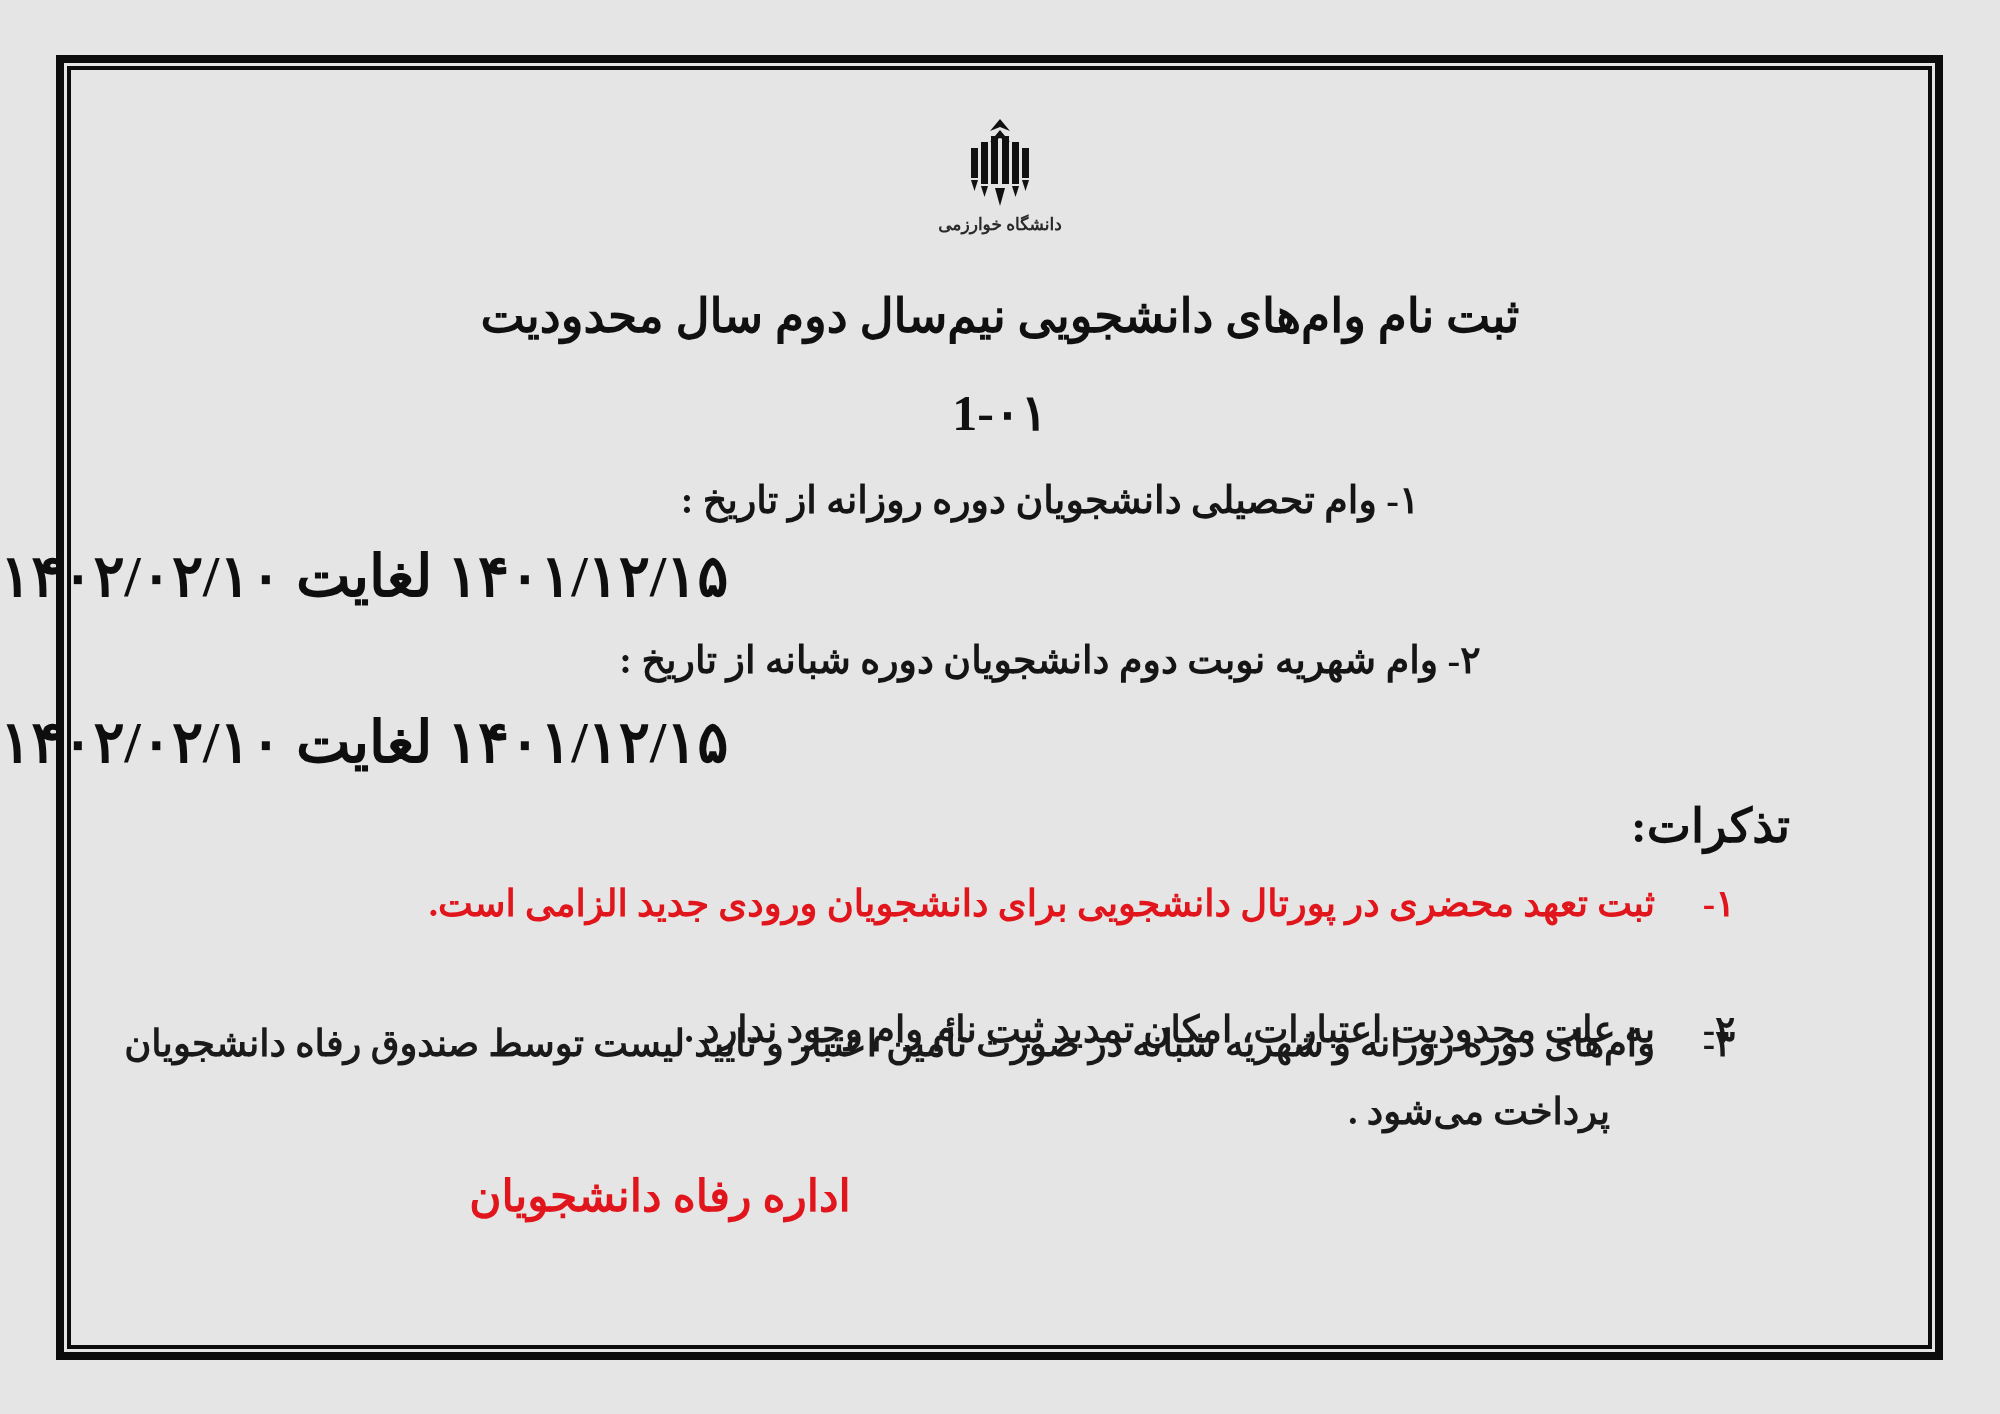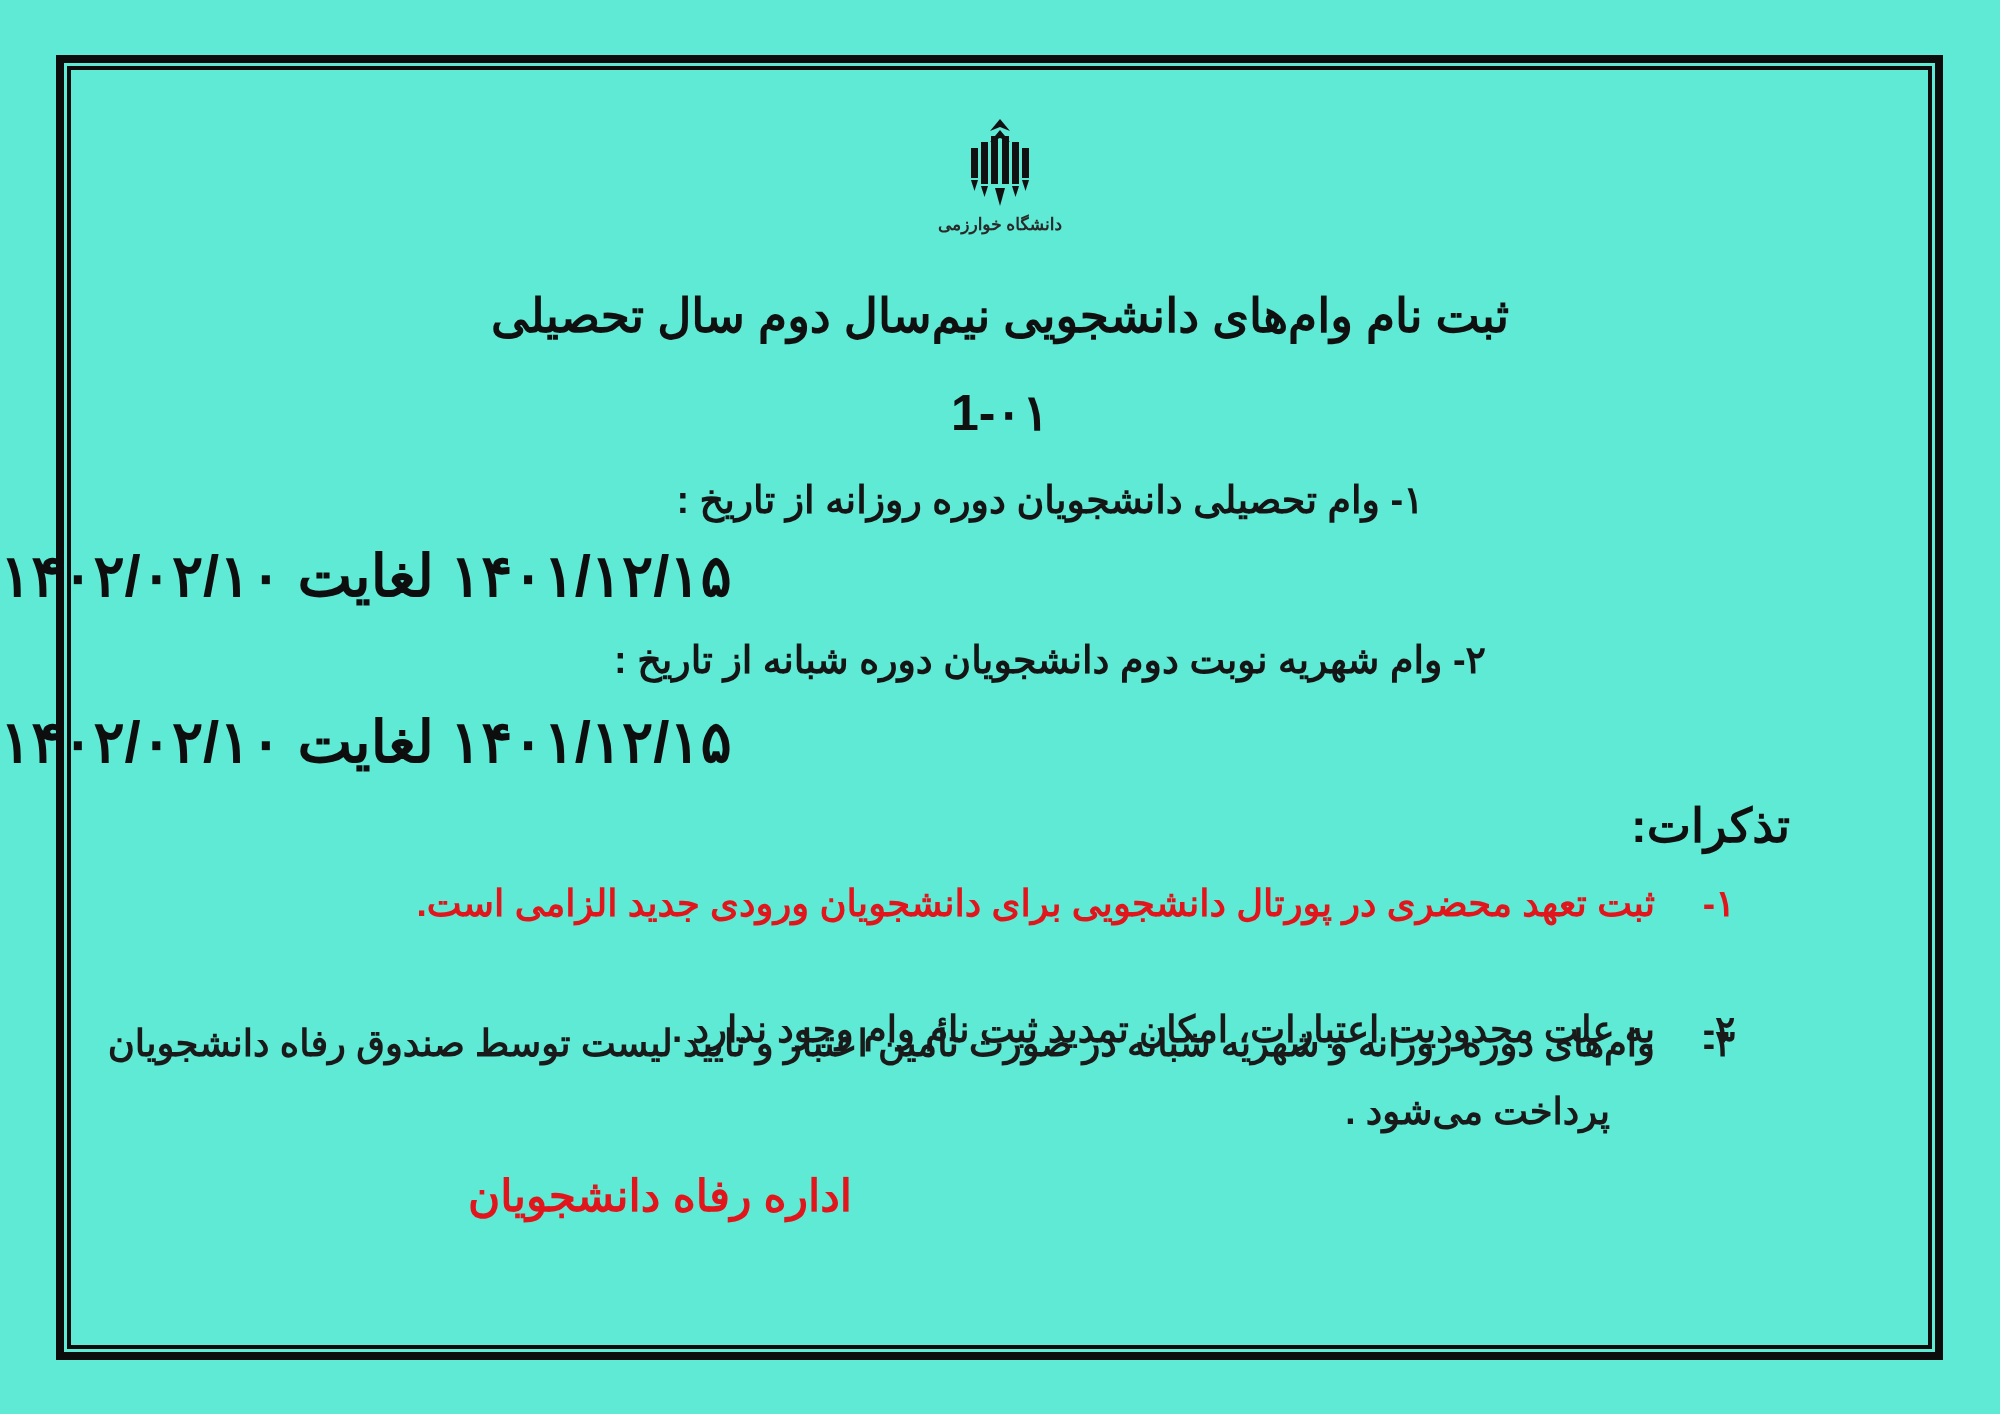--- a/index.html
+++ b/index.html
@@ -1,20 +1,20 @@
 <!DOCTYPE html>
 <html lang="fa" dir="rtl"><head>
 <meta charset="utf-8">
 <style>
   html,body{margin:0;padding:0;background:#ffffff;}
   .page{
     position:relative;
     width:2000px;height:1414px;
-    background:#5eead4;
-    font-family:Liberation Sans, sans-serif;
+    background:#e5e5e5;
+    font-family:Liberation Serif, serif;
     color:#1a1a1a;
     overflow:hidden;
     direction:rtl;
   }
   .frame{
     position:absolute;
     left:56px;top:55px;
     width:1887px;height:1305px;
     border:8px solid #0c0c0c;
     box-sizing:border-box;
@@ -130,21 +130,21 @@
           <path d="M12 68 L19 68 L15.5 79 Z"></path>
           <path d="M26 70 L36 70 L31 88 Z"></path>
           <path d="M43 68 L50 68 L46.5 79 Z"></path>
           <path d="M53 62 L60 62 L56.5 73 Z"></path>
         </g>
       </svg>
     </span>
     <div class="logo-name">دانشگاه خوارزمی</div>
   </div>
 
-  <div class="abs doc-title">ثبت نام وام‌های دانشجویی نیم‌سال دوم سال تحصیلی</div>
+  <div class="abs doc-title">ثبت نام وام‌های دانشجویی نیم‌سال دوم سال محدودیت</div>
 
   <div class="abs acad-year">1-۰۱</div>
 
   <div class="abs loan-label" style="top:478px;">۱- وام تحصیلی دانشجویان دوره روزانه از تاریخ :</div>
   <div class="abs loan-dates" style="top:542px;">۱۴۰۱/۱۲/۱۵ لغایت ۱۴۰۲/۰۲/۱۰</div>
 
   <div class="abs loan-label" style="top:638px;">۲- وام شهریه نوبت دوم دانشجویان دوره شبانه از تاریخ :</div>
   <div class="abs loan-dates" style="top:708px;">۱۴۰۱/۱۲/۱۵ لغایت ۱۴۰۲/۰۲/۱۰</div>
 
   <div class="abs notes-heading">تذکرات:</div>

